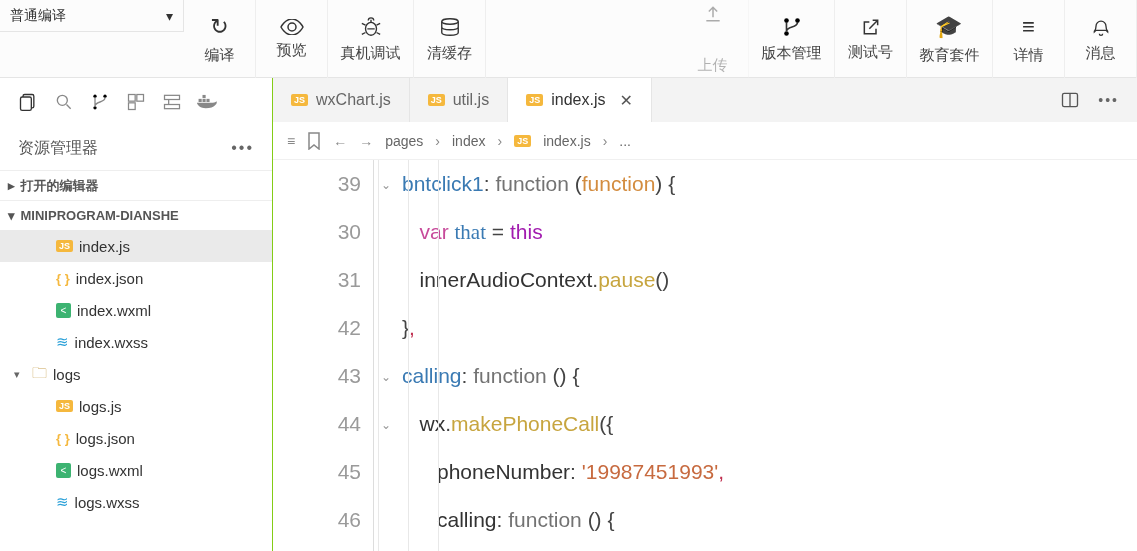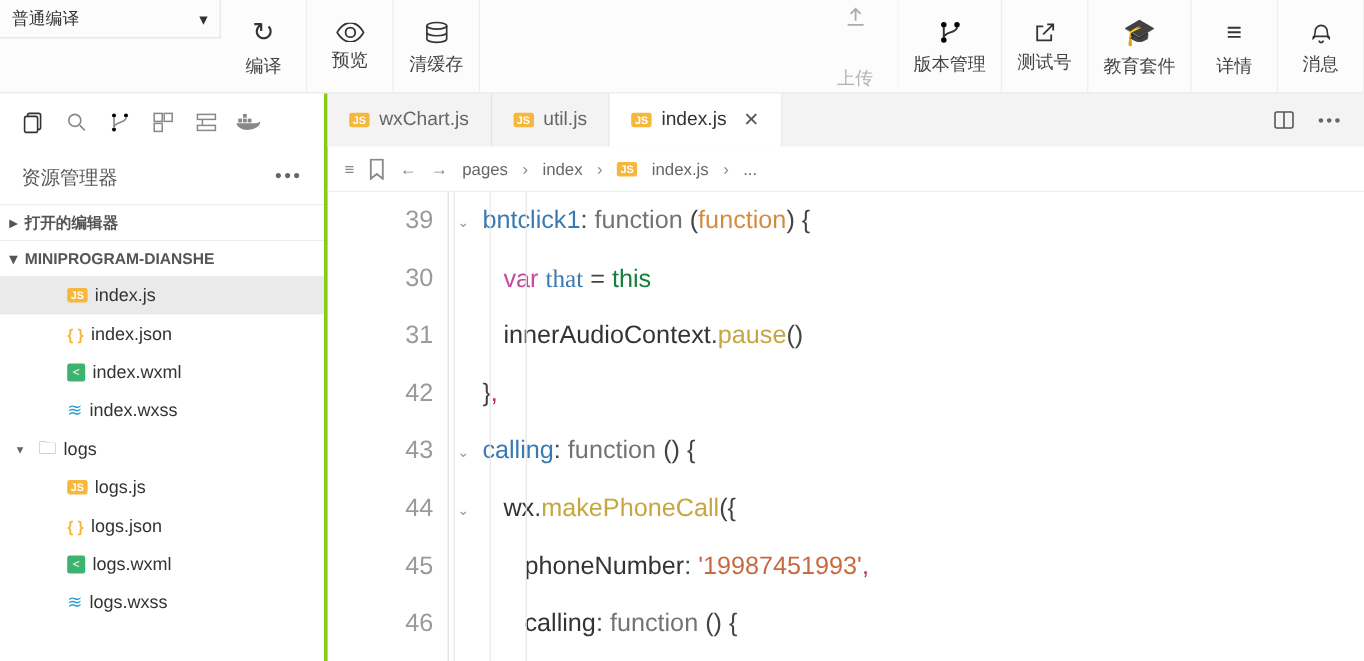--- a/index.html
+++ b/index.html
@@ -7,21 +7,21 @@
 .toolbar { height:78px; display:flex; align-items:flex-start; border-bottom:1px solid #e5e5e5; background:#fcfcfc; }
 .tb-select { width:184px; height:32px; border:1px solid #e5e5e5; border-left:none; border-top:none; display:flex; align-items:center; padding:0 10px; justify-content:space-between; }
 .tb-btns { display:flex; flex:1; }
 .tb-btn { width:72px; height:78px; display:flex; flex-direction:column; align-items:center; justify-content:center; gap:6px; border-right:1px solid #eee; cursor:pointer; }
 .tb-btn.wide { width:86px; }
 .tb-btn .lbl { font-size:15px; color:#444; }
 .tb-btn.disabled { opacity:.4;gap:32px; }
 .tb-spacer { flex:1; }
 .tb-icon { font-size:22px; color:#333; }
 .main { display:flex; height:calc(551px - 78px); }
-.sidebar { width:273px; border-right:3px solid #84cc16; display:flex; flex-direction:column; }
+.sidebar { width:273px; border-right:1px solid #84cc16; display:flex; flex-direction:column; }
 .sidebar-iconrow { display:flex; gap:4px; padding:8px 12px; background:#fff; }
 .sidebar-iconrow .ic { width:32px; height:32px; display:flex; align-items:center; justify-content:center; color:#888; cursor:pointer; }
 .sidebar-iconrow .ic.active { color:#333; }
 .explorer-hdr { height:44px; display:flex; align-items:center; justify-content:space-between; padding:0 18px; font-size:16px; color:#555; }
 .sect-hdr { height:30px; display:flex; align-items:center; gap:6px; padding:0 8px; font-size:13px; font-weight:600; color:#555; border-top:1px solid #eee; cursor:pointer; }
 .tree { font-size:15px; }
 .tree-row { height:32px; display:flex; align-items:center; gap:6px; padding-left:56px; cursor:pointer; position:relative; }
 .tree-row.folder { padding-left:32px; }
 .tree-row.selected { background:#eaeaea; }
 .caret { position:absolute; left:36px; color:#666; font-size:11px; }
@@ -43,21 +43,21 @@
 .code { flex:1; display:flex; font-family:Consolas,Menlo,monospace; font-size:21px; overflow:hidden; }
 .gutter { width:100px; text-align:right; color:#9a9a9a; padding-top:12px; }
 .gutter .ln { height:48px; padding-right:12px; position:relative; display:flex; justify-content:flex-end; align-items:flex-start; }
 .gutter .fold { position:absolute; right:-18px; color:#999; font-size:12px; top:6px; cursor:pointer; }
 .code-body { flex:1; border-left:1px solid #ddd; padding:12px 0 0 28px; position:relative; }
 .code-body .line { height:48px; white-space:pre; }
 .guide { position:absolute; top:0; bottom:0; width:1px; background:#e8e8e8; }
 .g1 { left:4px; } .g2 { left:34px; } .g3 { left:64px; }
 .tok-prop { color:#3a7ab3; } .tok-kw { color:#737373; } .tok-kw2 { color:#c74a9a; }
 .tok-param { color:#d38c3f; } .tok-punc { color:#444; } .tok-var { color:#3a7ab3;font-family:Liberation Serif, serif; }
-.tok-this { color:#15803d; } .tok-ident { color:#333; } .tok-method { color:#c7a53f; }
+.tok-this { color:#a21caf; } .tok-ident { color:#333; } .tok-method { color:#c7a53f; }
 .tok-comma { color:#c03050; } .tok-str { color:#c76a3f; }
 .dotmenu { letter-spacing:2px; color:#666; cursor:pointer; }
 svg { display:block; }
 </style>
 </head>
 <body>
 
 <div class="toolbar">
   <div class="tb-select">
     <span>普通编译</span>
@@ -69,20 +69,29 @@
       <span class="lbl">编译</span>
     </div>
     <div class="tb-btn">
       <span class="tb-icon">
         <svg width="24" height="16" viewBox="0 0 24 16">
             <path d="M12 0C5 0 1 8 1 8s4 8 11 8 11-8 11-8-4-8-11-8zm0 12a4 4 0 110-8 4 4 0 010 8z" fill="none" stroke="#333" stroke-width="1.5"></path>
           </svg>
       </span>
       <span class="lbl">预览</span>
     </div>
+    <div class="tb-btn wide">
+      <span class="tb-icon">
+        <svg width="22" height="22" viewBox="0 0 24 24">
+            <ellipse cx="12" cy="14" rx="6" ry="7" fill="none" stroke="#333" stroke-width="1.5"></ellipse>
+            <path d="M12 7v-3M6 10l-4-2M6 18l-4 2M18 10l4-2M18 18l4 2M8 14h8M9 5a3 3 0 016 0" fill="none" stroke="#333" stroke-width="1.5"></path>
+          </svg>
+      </span>
+      <span class="lbl">真机调试</span>
+    </div>
     <div class="tb-btn">
       <span class="tb-icon">
         <svg width="22" height="22" viewBox="0 0 24 24">
             <ellipse cx="12" cy="6" rx="9" ry="3" fill="none" stroke="#333" stroke-width="1.5"></ellipse>
             <path d="M3 6v6c0 1.7 4 3 9 3s9-1.3 9-3V6M3 12v6c0 1.7 4 3 9 3s9-1.3 9-3v-6" fill="none" stroke="#333" stroke-width="1.5"></path>
           </svg>
       </span>
       <span class="lbl">清缓存</span>
     </div>
     <div class="tb-spacer"></div>

